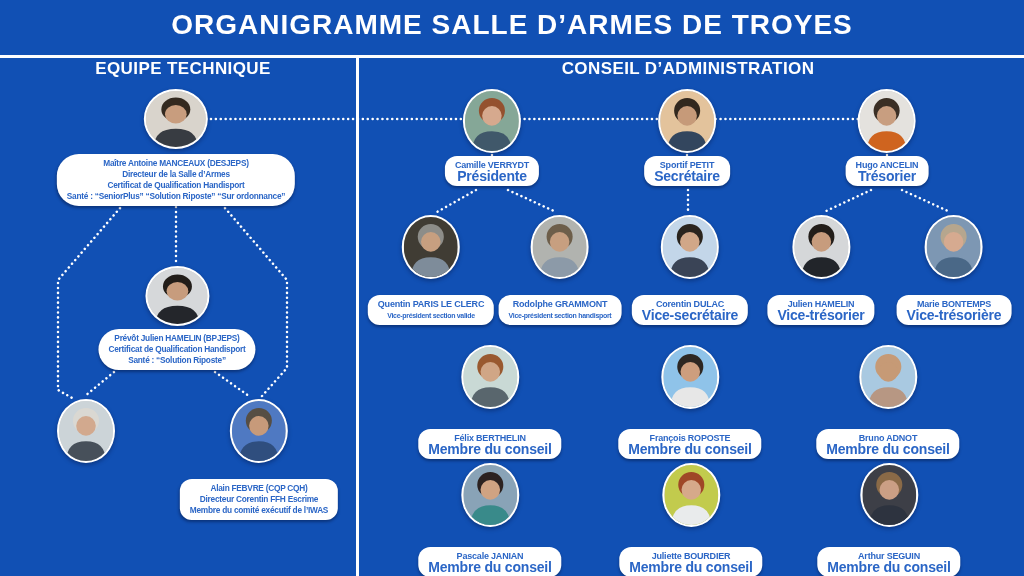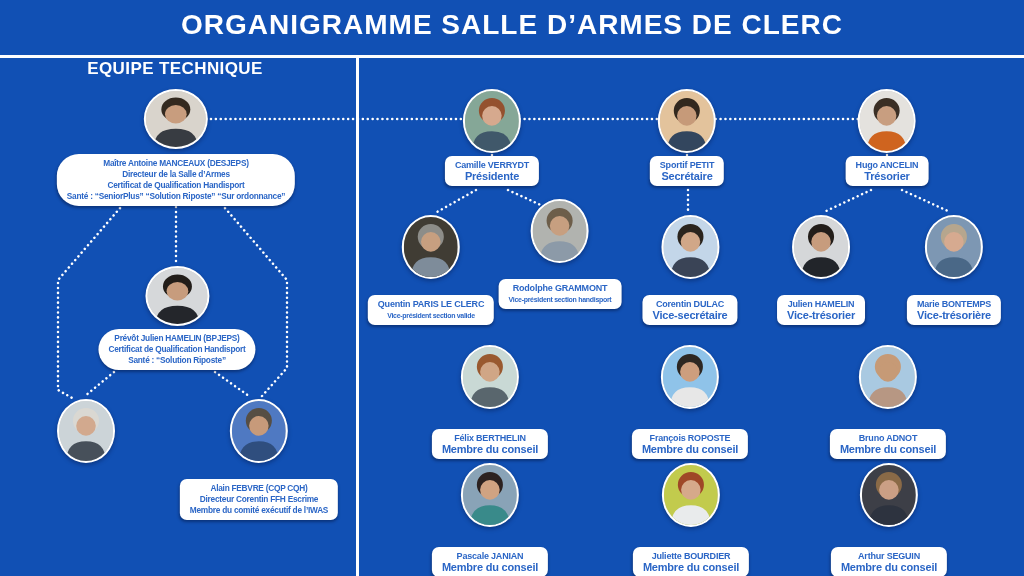--- a/index.html
+++ b/index.html
@@ -9,56 +9,57 @@
     font-family:"Liberation Sans", sans-serif;
   }
   .title{
     position:absolute;left:0;top:9px;width:100%;text-align:center;
     color:#ffffff;font-size:28px;font-weight:bold;letter-spacing:1px;
   }
   .hline{position:absolute;left:0;top:55px;width:1024px;height:3px;background:#ffffff;}
   .vline{position:absolute;left:356px;top:55px;width:3px;height:521px;background:#ffffff;}
   .sec-h{
     position:absolute;transform:translateX(-50%);
-    color:#ffffff;font-size:17px;font-weight:bold;letter-spacing:.4px;white-space:nowrap;
+    color:#ffffff;font-size:17px;font-weight:bold;letter-spacing:.4px;white-space:nowrap;margin-left:8px;
   }
   .links{position:absolute;left:0;top:0;z-index:1;}
   .person{
     position:absolute;z-index:2;transform:translateX(-50%);
     display:flex;flex-direction:column;align-items:center;
   }
   .avatar{
     display:block;box-sizing:border-box;border:2px solid #ffffff;border-radius:50%;
     overflow:hidden;background:#cccccc;box-shadow:0 2px 4px rgba(0,10,40,.35);
   }
   .avatar svg{display:block;width:100%;height:100%;}
   .av{width:58px;height:64px;}
   .av-round{width:64px;height:60px;}
   .card{
-    display:block;background:#ffffff;border-radius:7px;
+    display:block;background:#ffffff;border-radius:12px;
     padding:4px 10px;text-align:center;color:#2b66c6;font-weight:bold;
     box-shadow:0 2px 3px rgba(0,10,40,.4);white-space:nowrap;
   }
   .card.big{border-radius:22px;}
   .m3{margin-top:3px;} .m4{margin-top:16px;} .m5{margin-top:5px;} .m9{margin-top:20px;}
   .nm{display:block;font-size:9px;line-height:11px;letter-spacing:-.2px;}
-  .rl{display:block;font-size:11px;line-height:11px;letter-spacing:-.2px;}
+  .rl{display:block;font-size:14px;line-height:11px;letter-spacing:-.2px;}
   .rl.sm{font-size:7px;letter-spacing:-.3px;}
   .ln{display:block;font-size:8.3px;line-height:11px;letter-spacing:-.25px;}
 </style>
 </head>
 <body>
 
 <div class="stage">
 
-  <div class="title">ORGANIGRAMME SALLE D’ARMES DE CLERC</div>
+  <div class="title">ORGANIGRAMME SALLE D’ARMES DE TROYES</div>
   <div class="hline"></div>
   <div class="vline"></div>
 
   <div class="sec-h" style="left:175px;top:59px">EQUIPE TECHNIQUE</div>
+  <div class="sec-h" style="left:680px;top:59px">CONSEIL D’ADMINISTRATION</div>
 
   <svg class="links" width="1024" height="576" viewBox="0 0 1024 576" aria-hidden="true">
     <g stroke="#ffffff" stroke-width="2.5" stroke-linecap="round" stroke-dasharray="0.1 4.8" fill="none">
       <path d="M206 119 H880"></path>
       <path d="M176 207 V261"></path>
       <path d="M120 208 L58 280 L58 390 L74 399"></path>
       <path d="M225 208 L287 280 L287 368 L262 396"></path>
       <path d="M114 372 L85 396"></path>
       <path d="M215 372 L249 396"></path>
       <path d="M492 150 V156"></path>
@@ -185,21 +186,21 @@
           <circle cx="29" cy="26.5" r="10.5" style="fill:var(--skin)"></circle>
           <path d="M8 64 Q8 43 29 43 Q50 43 50 64 Z" style="fill:var(--shirt)"></path>
         </svg>
     </span>
     <span class="card m4">
       <span class="nm">Quentin PARIS LE CLERC</span>
       <span class="rl sm">Vice-président section valide</span>
     </span>
   </div>
 
-  <div class="person" style="left:560px;top:199px">
+  <div class="person" style="left:560px;top:215px">
     <span class="avatar av" style="--bg:#b1b3af;--hair:#6d5e4a;--skin:#c79f80;--shirt:#8c9aa8">
       <svg viewBox="0 0 58 64" preserveAspectRatio="none">
           <rect width="58" height="64" style="fill:var(--bg)"></rect>
           <ellipse cx="29" cy="21" rx="14" ry="13.5" style="fill:var(--hair)"></ellipse>
           <circle cx="29" cy="26.5" r="10.5" style="fill:var(--skin)"></circle>
           <path d="M8 64 Q8 43 29 43 Q50 43 50 64 Z" style="fill:var(--shirt)"></path>
         </svg>
     </span>
     <span class="card m4">
       <span class="nm">Rodolphe GRAMMONT</span>

